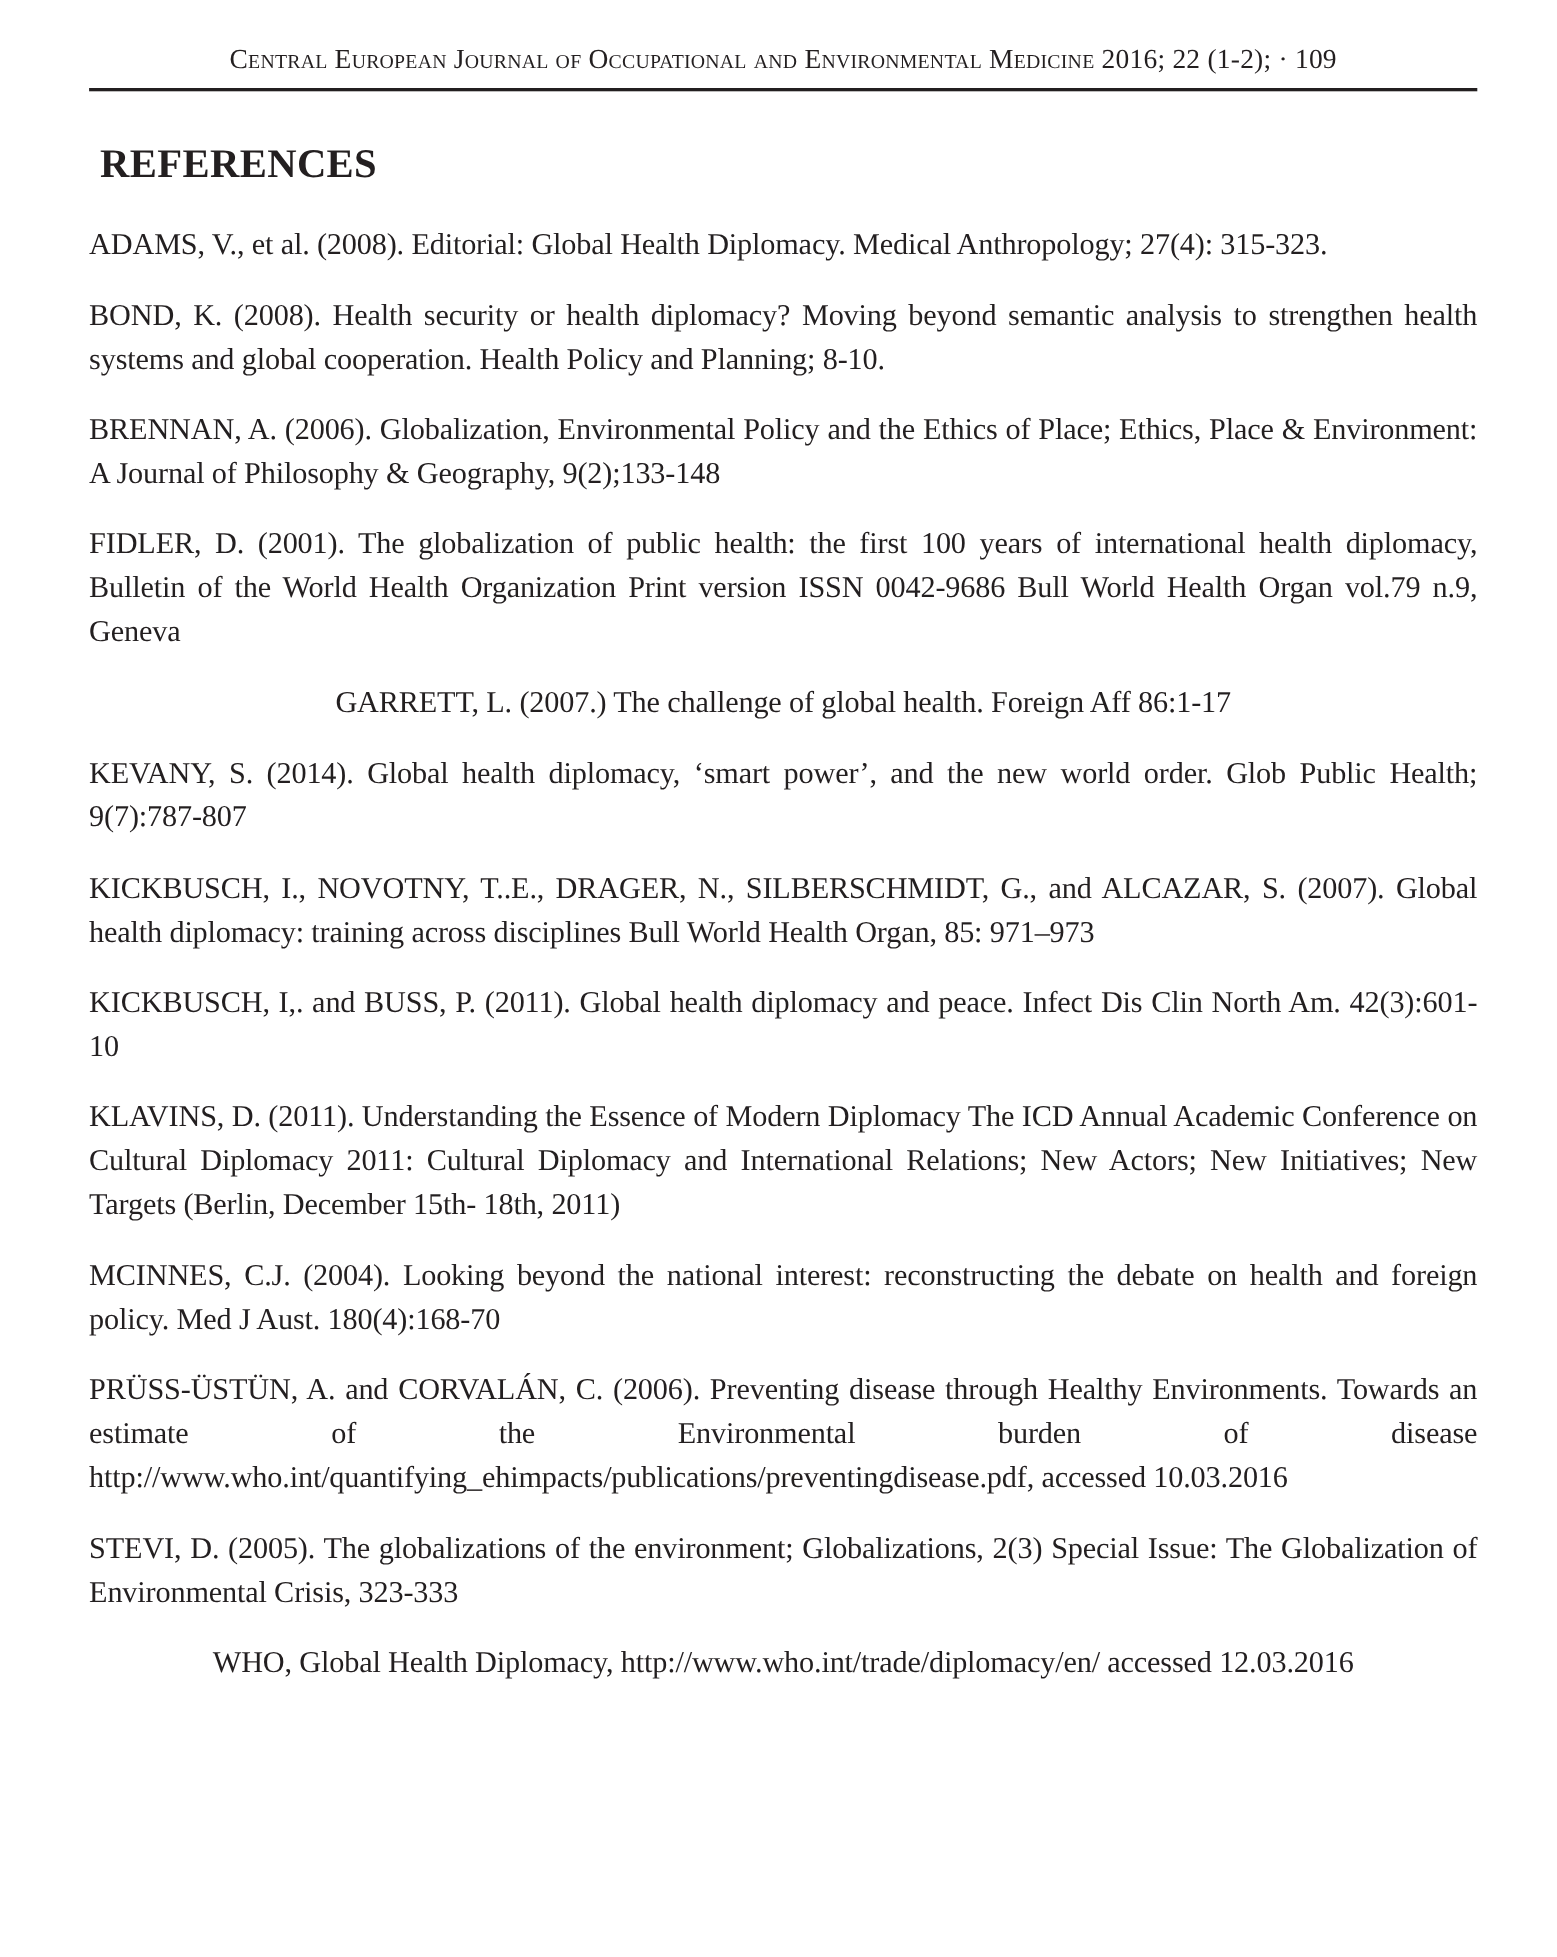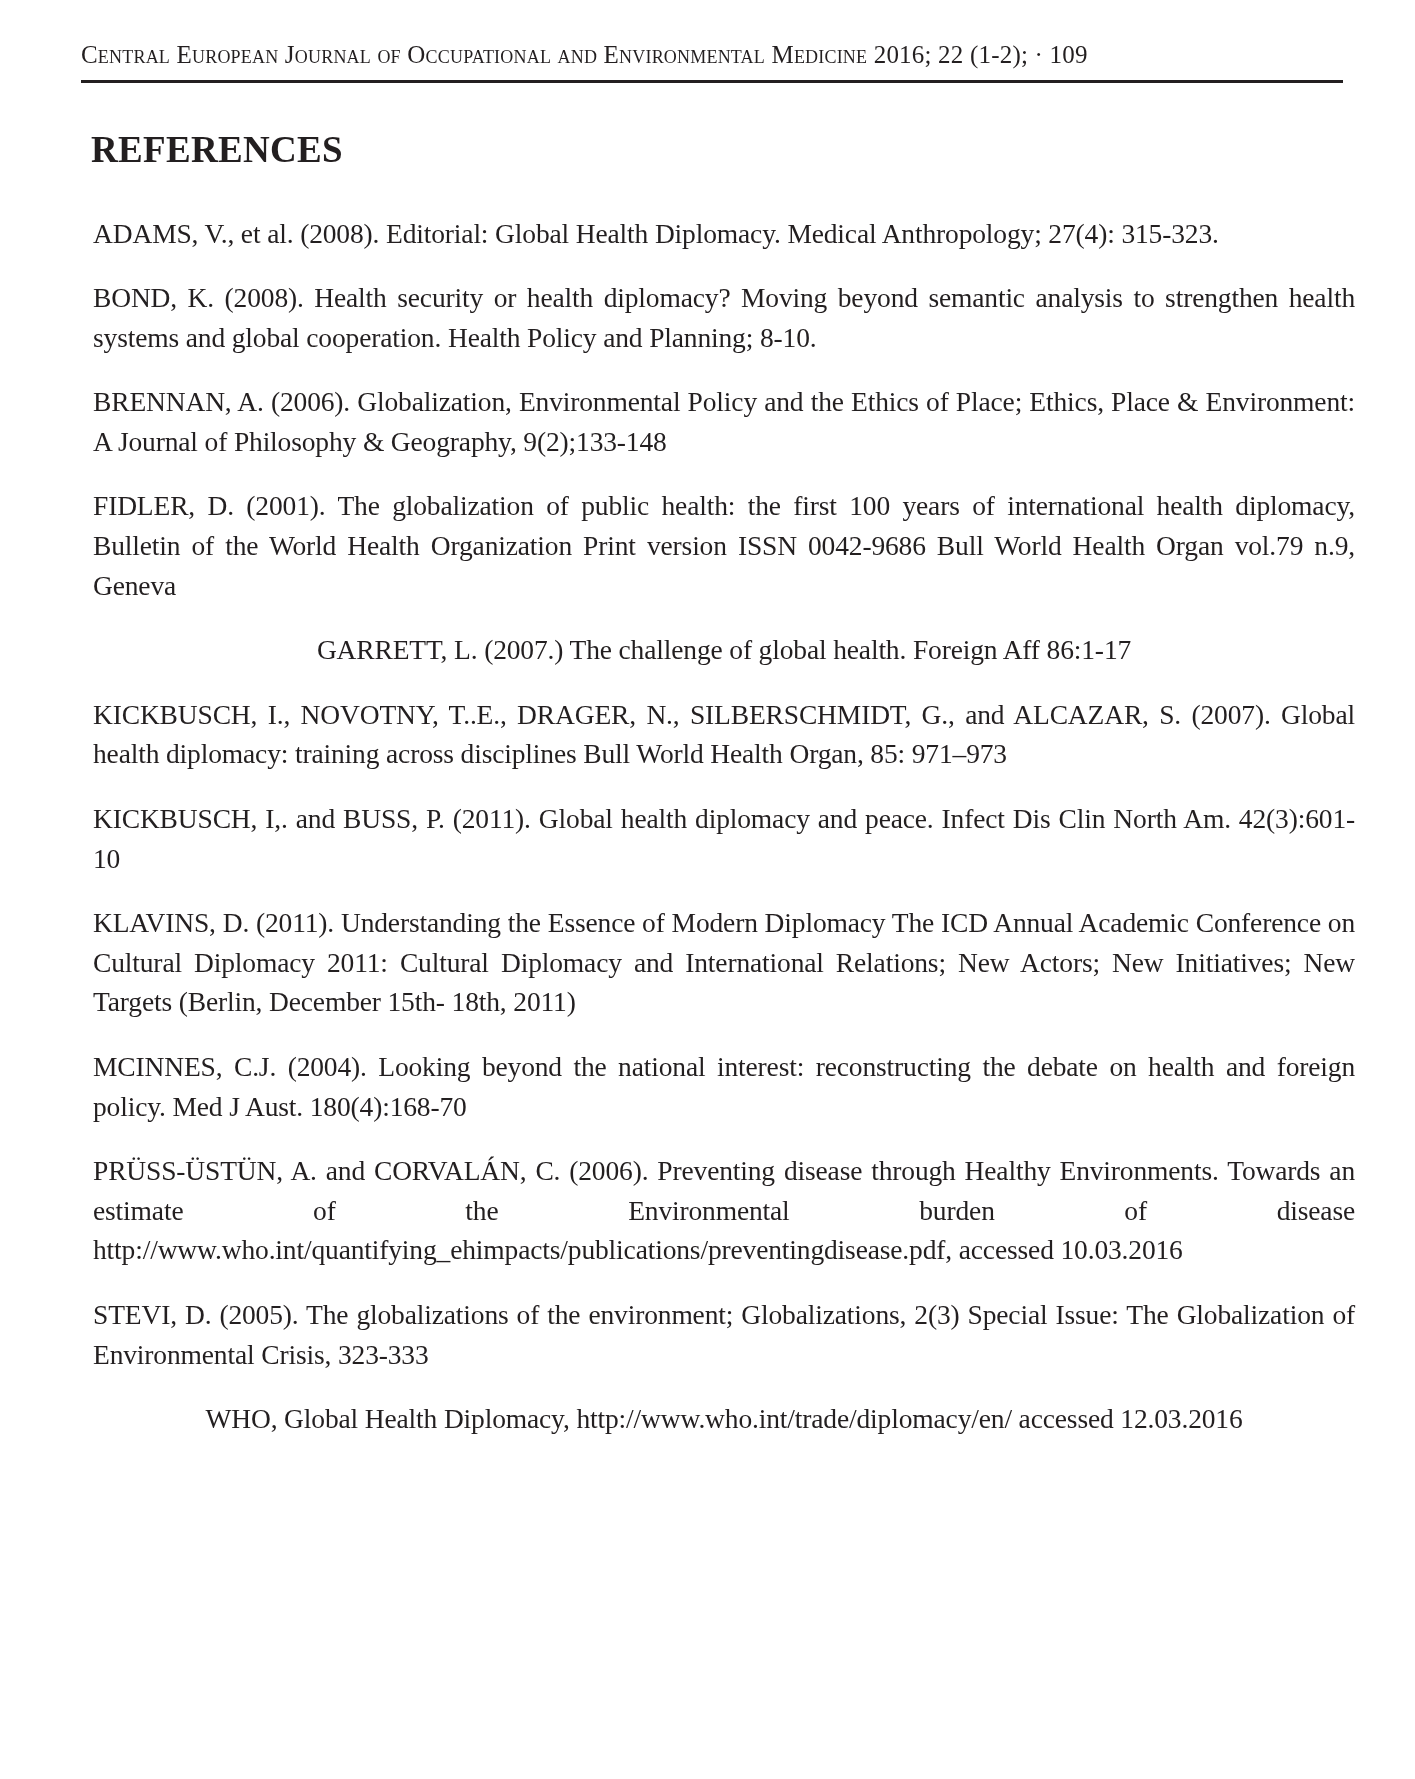--- a/index.html
+++ b/index.html
@@ -19,21 +19,21 @@
       position: absolute;
       left: 81px;
       top: 0;
       width: 1262px;
     }
     .running-header {
       position: absolute;
       top: 40px;
       right: 0;
       width: 1262px;
-      text-align: left;
+      text-align: center;
       font-size: 25px;
       font-variant: small-caps;
       letter-spacing: 0.2px;
       line-height: 30px;
       white-space: nowrap;
     }
     .header-rule {
       position: absolute;
       top: 80px;
       left: 0;
@@ -49,21 +49,21 @@
       font-size: 37px;
       font-weight: bold;
       letter-spacing: 0.3px;
       line-height: 44px;
     }
     .ref-list {
       position: absolute;
       top: 202px;
       left: 0;
       width: 1262px;
-      margin: 12px;
+      margin: 0;
       padding: 0;
       list-style: none;
     }
     .ref-item {
       margin: 0 0 24.5px 0;
       font-size: 27.5px;
       line-height: 39.8px;
       text-align: justify;
       letter-spacing: -0.15px;
     }
@@ -80,20 +80,21 @@
   <div class="header-rule"></div>
 
   <h2 class="section-title">REFERENCES</h2>
 
   <ul class="ref-list">
     <li class="ref-item">ADAMS, V., et al. (2008). Editorial: Global Health Diplomacy. Medical Anthropology; 27(4): 315-323.</li>
     <li class="ref-item">BOND, K. (2008). Health security or health diplomacy? Moving beyond semantic analysis to strengthen health systems and global cooperation. Health Policy and Planning; 8-10.</li>
     <li class="ref-item">BRENNAN, A. (2006). Globalization, Environmental Policy and the Ethics of Place;  Ethics, Place &amp; Environment: A Journal of Philosophy &amp; Geography, 9(2);133-148</li>
     <li class="ref-item">FIDLER, D. (2001).  The globalization of public health: the first 100 years of international health diplomacy, Bulletin of the World Health Organization Print version ISSN 0042-9686 Bull World Health Organ vol.79 n.9,  Geneva</li>
     <li class="ref-item short">GARRETT, L. (2007.) The challenge of global health. Foreign Aff  86:1-17</li>
+    <li class="ref-item">KEVANY, S. (2014). Global health diplomacy, ‘smart power’, and the new world order. Glob Public Health; 9(7):787-807</li>
     <li class="ref-item">KICKBUSCH, I., NOVOTNY, T..E., DRAGER, N., SILBERSCHMIDT, G., and ALCAZAR, S. (2007). Global health diplomacy: training across disciplines Bull World Health Organ,  85: 971–973</li>
     <li class="ref-item">KICKBUSCH, I,. and BUSS, P. (2011). Global health diplomacy and peace. Infect Dis Clin North Am. 42(3):601-10</li>
     <li class="ref-item">KLAVINS, D. (2011). Understanding the Essence of Modern Diplomacy The ICD Annual Academic Conference on Cultural Diplomacy 2011: Cultural Diplomacy and International Relations; New Actors; New Initiatives; New Targets (Berlin, December 15th- 18th, 2011)</li>
     <li class="ref-item">MCINNES, C.J. (2004). Looking beyond the national interest: reconstructing the debate on health and foreign policy. Med J Aust. 180(4):168-70</li>
     <li class="ref-item">PRÜSS-ÜSTÜN, A. and CORVALÁN, C. (2006). Preventing disease through Healthy Environments. Towards an estimate of the Environmental burden of disease http://www.who.int/quantifying_ehimpacts/publications/preventingdisease.pdf, accessed 10.03.2016</li>
     <li class="ref-item">STEVI, D. (2005). The globalizations of the environment; Globalizations, 2(3) Special Issue: The Globalization of Environmental Crisis, 323-333</li>
     <li class="ref-item short">WHO, Global Health Diplomacy, http://www.who.int/trade/diplomacy/en/ accessed 12.03.2016</li>
   </ul>
 </div>
 

